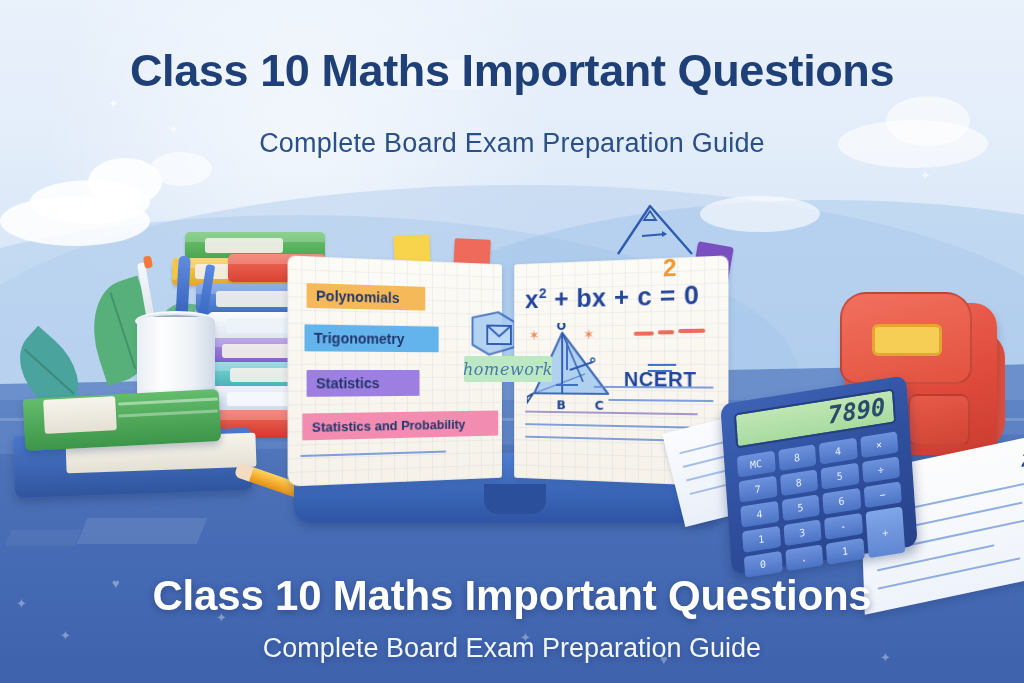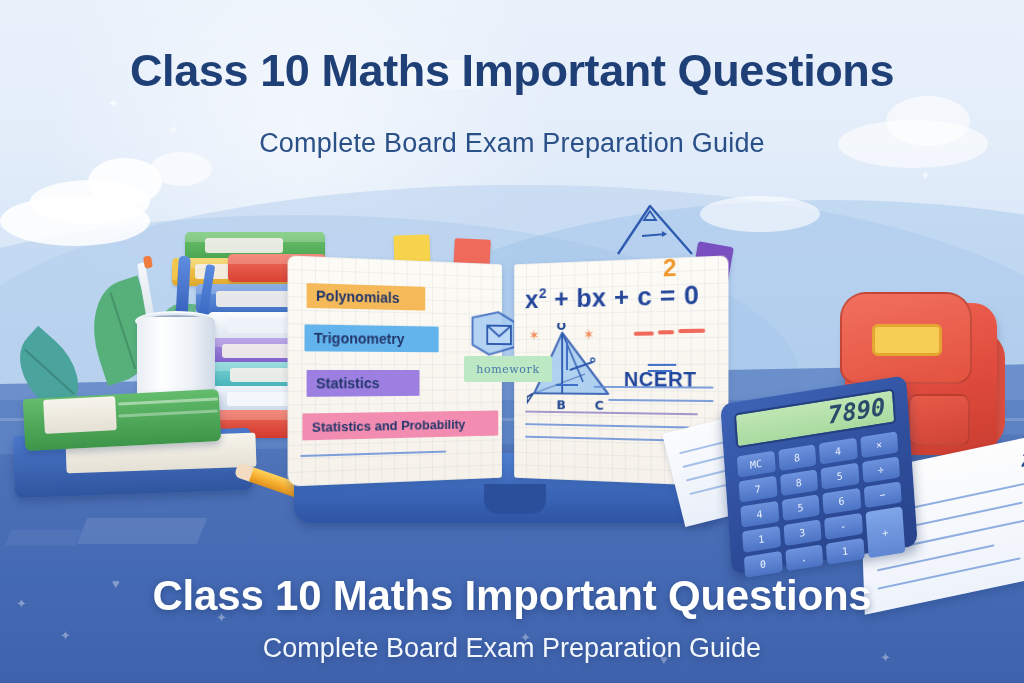--- a/index.html
+++ b/index.html
@@ -348,21 +348,21 @@
       <div class="pagelines" style="top:126px;">
         <div class="pl" style="width:62%;margin-left:38%;"></div>
         <div class="pl" style="width:54%;margin-left:46%;"></div>
         <div class="pl" style="width:92%;background:#8e7fc0;"></div>
         <div class="pl" style="width:88%;"></div>
         <div class="pl" style="width:78%;"></div>
       </div>
     </div>
 
     <div style="position:absolute;left:176px;top:118px;width:88px;height:26px;background:#bce8c4;border-radius:2px;display:flex;align-items:center;justify-content:center;">
-      <span style="color:#3c6fa8;font-size:11px;font-family:'DejaVu Serif',serif;letter-spacing:.6px;opacity:.9;text-align:center;">homework</span>
+      <span style="color:#3c6fa8;font-size:16px;font-family:'DejaVu Serif',serif;font-style:italic;letter-spacing:.6px;opacity:.9;text-align:center;">homework</span>
     </div>
     <div style="position:absolute;left:278px;top:104px;width:2px;height:28px;background:#3f6fc6;"></div>
     <div style="position:absolute;left:268px;top:146px;width:22px;height:2px;background:#3f6fc6;"></div>
   </div>
 
   <div class="paper2">
     <div class="ln" style="left:12px;top:22px;width:86px;"></div>
     <div class="ln" style="left:12px;top:36px;width:70px;"></div>
     <div class="ln" style="left:12px;top:50px;width:80px;"></div>
     <div class="ln" style="left:12px;top:64px;width:58px;"></div>

